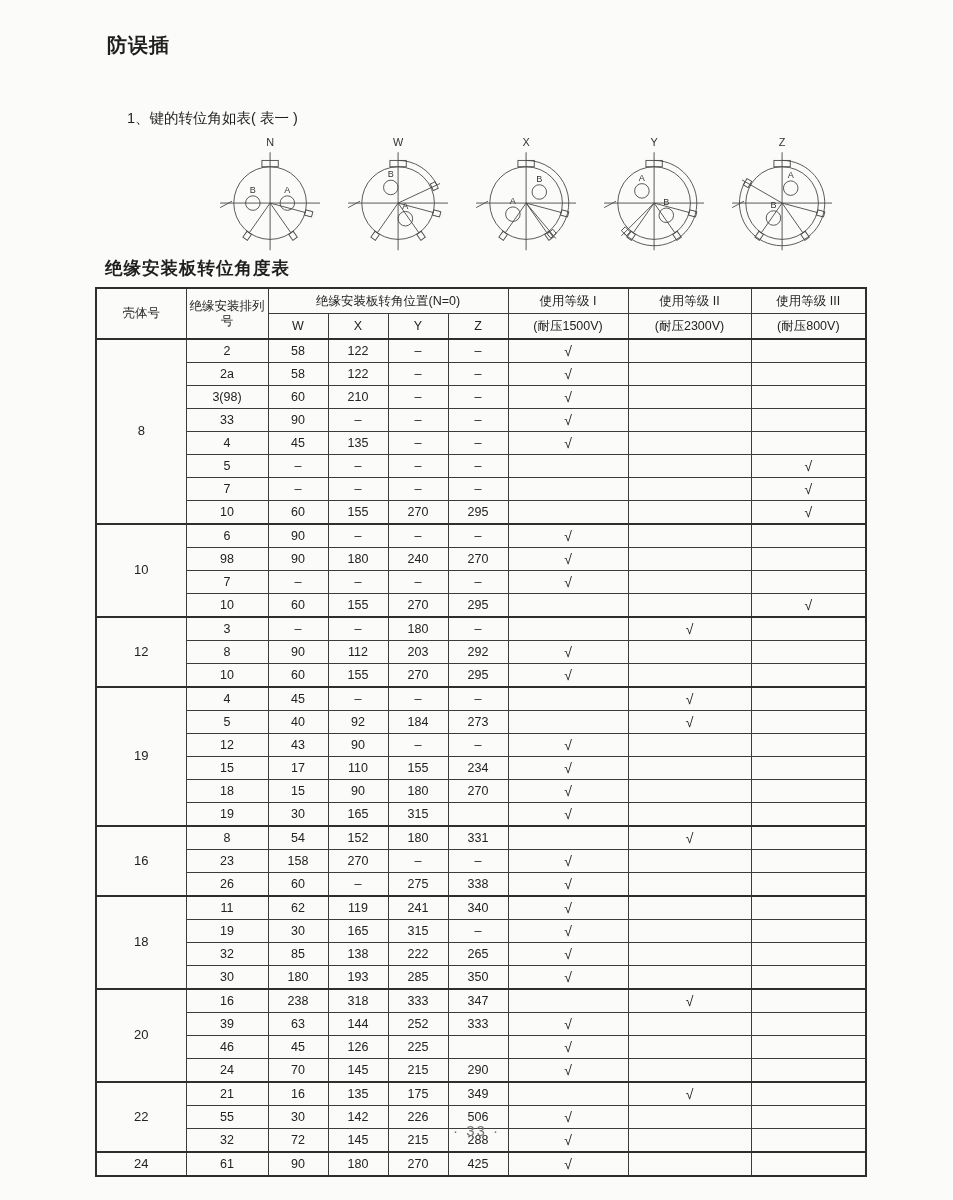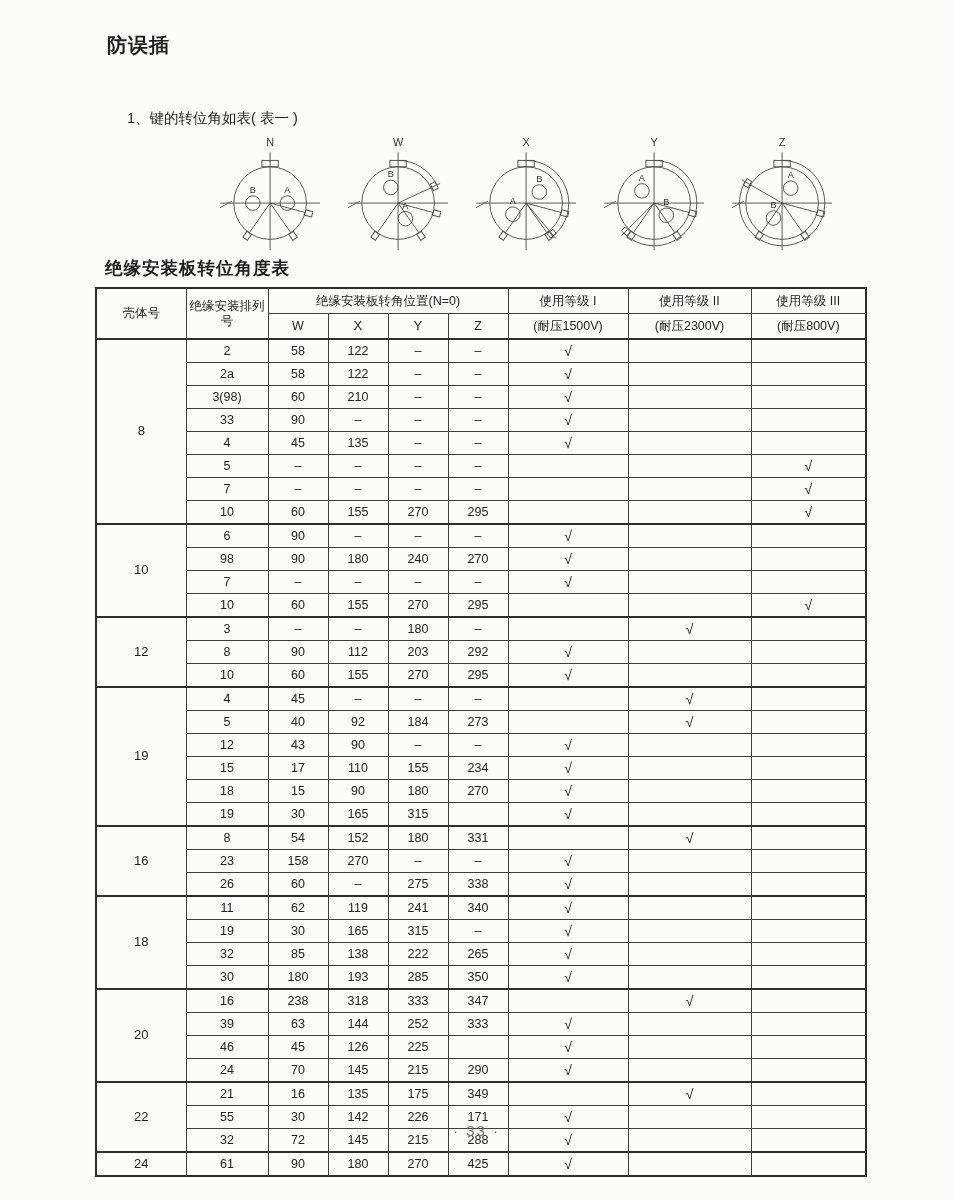--- a/index.html
+++ b/index.html
@@ -569,21 +569,21 @@
           <td>349</td>
           <td class="check"></td>
           <td class="check">√</td>
           <td class="check"></td>
         </tr>
         <tr>
           <td>55</td>
           <td>30</td>
           <td>142</td>
           <td>226</td>
-          <td>171</td>
+          <td>506</td>
           <td class="check">√</td>
           <td class="check"></td>
           <td class="check"></td>
         </tr>
         <tr>
           <td>32</td>
           <td>72</td>
           <td>145</td>
           <td>215</td>
           <td>288</td>

